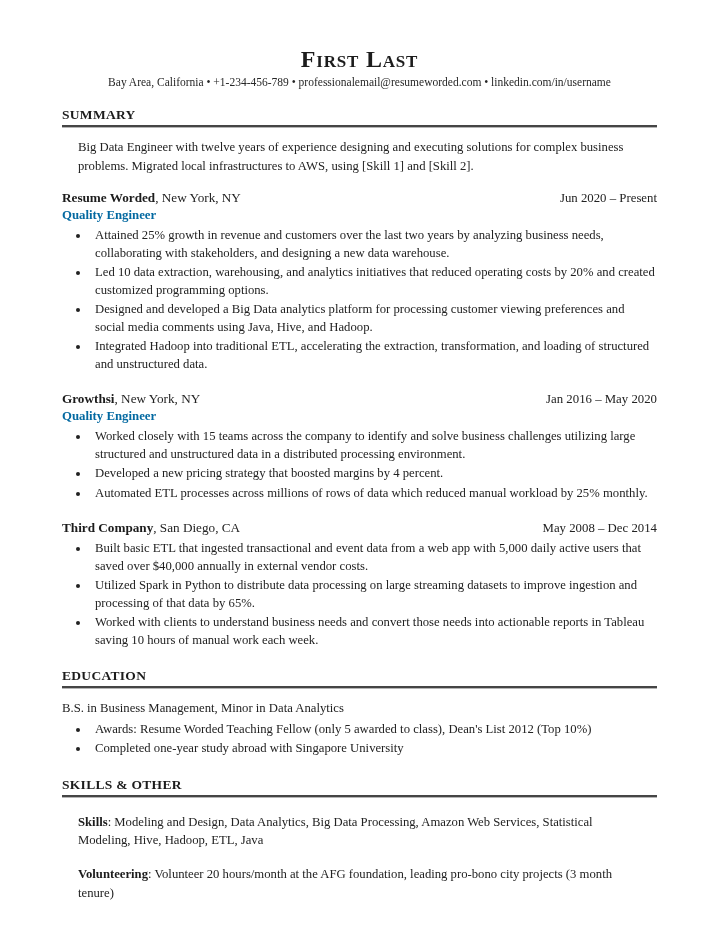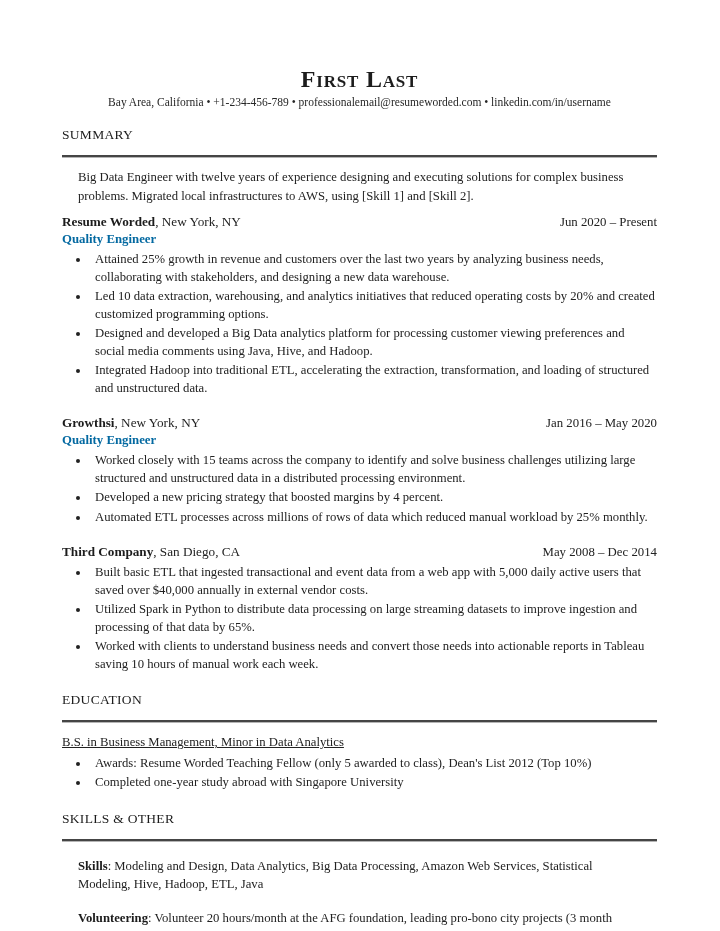--- a/index.html
+++ b/index.html
@@ -18,44 +18,43 @@
     padding: 46px 63px 0 62px;
   }
   .name {
     text-align: center;
     font-variant: small-caps;
     font-weight: bold;
     font-size: 24px;
     letter-spacing: 0.8px;
     color: #1c1c1c;
     line-height: 1.1;
-    margin-top: 20px;
   }
   .contact {
     text-align: center;
     font-size: 11.5px;
     margin-top: 4px;
     color: #262626;
   }
   .section-title {
-    font-weight: normal;
+    font-weight: bold;
     font-size: 13.5px;
     letter-spacing: 0.3px;
     color: #1c1c1c;
     border-bottom: 2px solid #454545;
     box-shadow: 0 1px 0 #b5b5b5;
-    padding-bottom: 12px;
+    padding-bottom: 2px;
     margin-top: 19px;
   }
   .summary-text {
     font-size: 12.7px;
     line-height: 1.45;
     margin: 11px 0 0 16px;
   }
-  .job { margin-top: 9px; }
+  .job { margin-top: 15px; }
   .job + .job { margin-top: 18px; }
   .line-flex {
     display: flex;
     justify-content: space-between;
     align-items: baseline;
   }
   .org-line { font-size: 13.2px; line-height: 1.25; }
   .org-name { font-weight: bold; color: #1c1c1c; }
   .dates { font-size: 12.8px; white-space: nowrap; }
   .role {
@@ -70,21 +69,21 @@
     padding-left: 28px;
     list-style: disc outside;
   }
   ul.bullets li {
     font-size: 12.7px;
     line-height: 1.38;
     padding-left: 5px;
     margin-bottom: 2px;
   }
   .edu-block { margin-top: 12px; }
-  .degree { font-size: 12.7px; line-height: 1.35; margin-top: 1px; text-decoration: underline; }
+  .degree { font-size: 12.7px; line-height: 1.35; margin-top: 1px; }
   .skills-block { margin-top: 10px; }
   .skills-line {
     font-size: 12.7px;
     line-height: 1.45;
     margin: 16px;
   }
   .skills-label { font-weight: bold; color: #1c1c1c; }
 </style>
 </head>
 <body>

